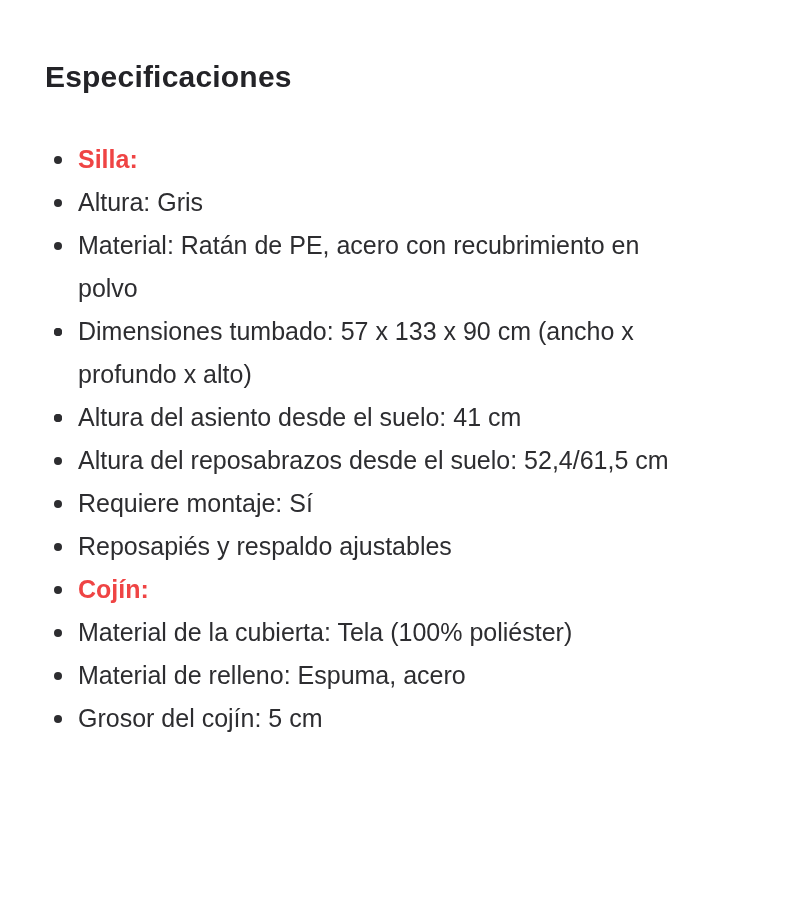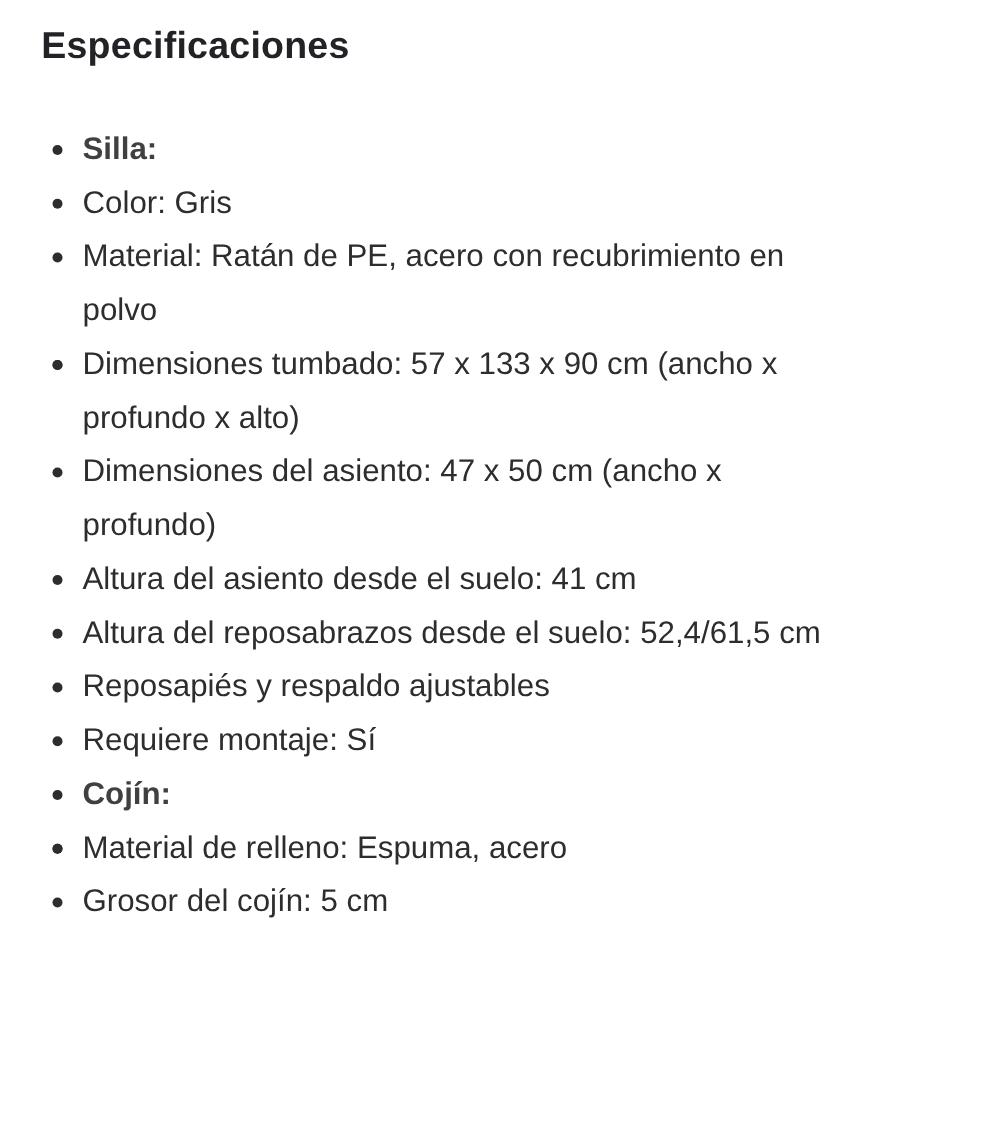--- a/index.html
+++ b/index.html
@@ -4,25 +4,26 @@
 <style>
   html, body {
     margin: 0;
     padding: 0;
     background: #ffffff;
   }
   .page {
     width: 800px;
     height: 817px;
     box-sizing: border-box;
-    padding: 18px 40px 0 33px;
+    padding: 18px 40px 0 45px;
     background: #ffffff;
     font-family: "Liberation Sans", "DejaVu Sans", sans-serif;
     color: #2d2d30;
     overflow: hidden;
+    margin-top: 40px;
   }
   .title {
     font-size: 30px;
     font-weight: 700;
     line-height: 38px;
     margin: 0 0 42px 0;
     color: #232327;
     letter-spacing: 0.2px;
   }
   ul.spec-list {
@@ -34,46 +35,46 @@
   ul.spec-list li {
     position: relative;
     padding-left: 33px;
     font-size: 25px;
     font-weight: 400;
     line-height: 43px;
     color: #2d2d30;
   }
   ul.spec-list li.bold {
     font-weight: 700;
-    color: #404040;
+    color: #ef4444;
   }
   .bullet {
     position: absolute;
     left: 9px;
     top: 18px;
     width: 8px;
     height: 8px;
     border-radius: 50%;
     background: #2d2d30;
   }
 </style>
 </head>
 <body>
 
 <div class="page">
   <h2 class="title">Especificaciones</h2>
   <ul class="spec-list">
       <li class="bold"><span class="bullet"></span><span>Silla:</span></li>
-      <li><span class="bullet"></span><span>Color: Gris</span></li>
+      <li><span class="bullet"></span><span>Altura: Gris</span></li>
       <li><span class="bullet"></span><span>Material: Ratán de PE, acero con recubrimiento en polvo</span></li>
       <li><span class="bullet"></span></li>
       <li><span class="bullet"></span><span>Dimensiones tumbado: 57 x 133 x 90 cm (ancho x profundo x alto)</span></li>
-      <li><span class="bullet"></span><span>Dimensiones del asiento: 47 x 50 cm (ancho x profundo)</span></li>
+      <li><span class="bullet"></span></li>
       <li><span class="bullet"></span><span>Altura del asiento desde el suelo: 41 cm</span></li>
       <li><span class="bullet"></span><span>Altura del reposabrazos desde el suelo: 52,4/61,5 cm</span></li>
+      <li><span class="bullet"></span><span>Requiere montaje: Sí</span></li>
       <li><span class="bullet"></span><span>Reposapiés y respaldo ajustables</span></li>
-      <li><span class="bullet"></span><span>Requiere montaje: Sí</span></li>
       <li class="bold"><span class="bullet"></span><span>Cojín:</span></li>
-      <li><span class="bullet"></span></li>
+      <li><span class="bullet"></span><span>Material de la cubierta: Tela (100% poliéster)</span></li>
       <li><span class="bullet"></span><span>Material de relleno: Espuma, acero</span></li>
       <li><span class="bullet"></span><span>Grosor del cojín: 5 cm</span></li>
     </ul>
 </div>
 
 </body></html>

